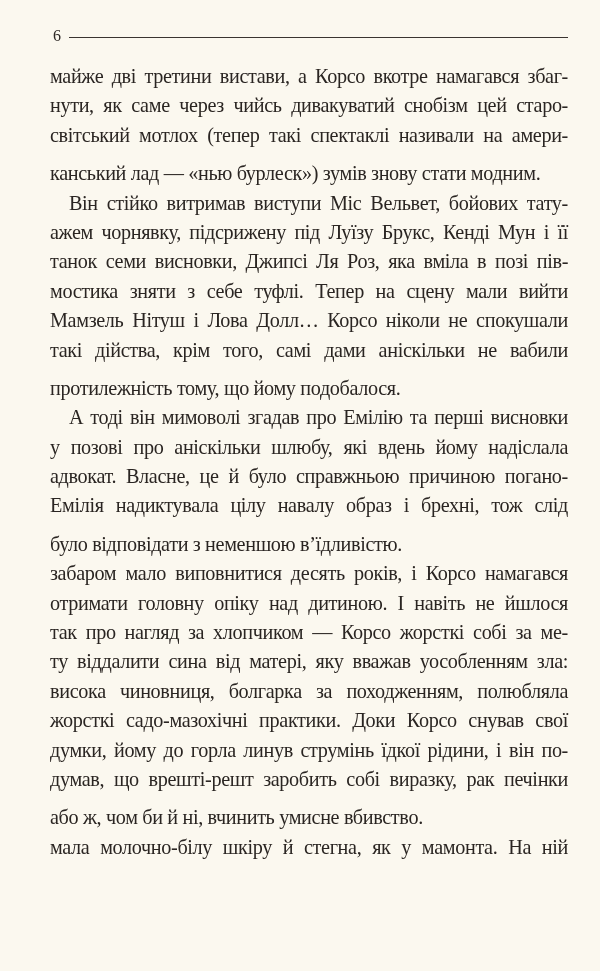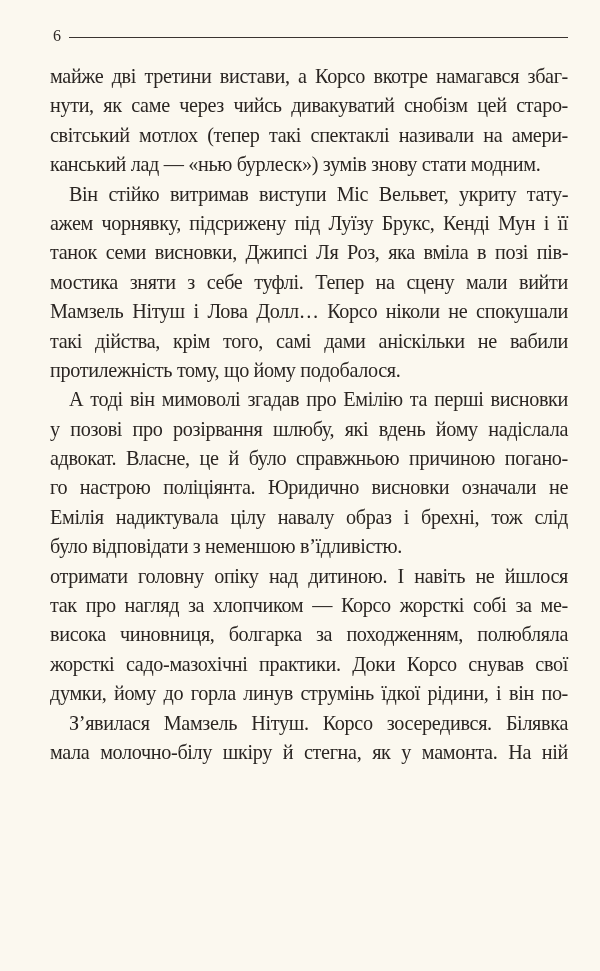--- a/index.html
+++ b/index.html
@@ -18,49 +18,51 @@
     .header-rule { flex: 1; height: 1px; background: #3a3430; margin-top: 3px; }
     .text-block {
       position: absolute; left: 50px; top: 62px; width: 518px;
     }
     .line {
       font-size: 20.2px; line-height: 29.4px; height: 29.4px;
       white-space: nowrap; text-align: justify; text-align-last: justify;
       letter-spacing: -0.35px;
       font-family: Liberation Serif, serif;
     }
-    .line.last { text-align-last: left; }
+    .line.last { text-align-last: left; margin-top: 9px; }
     .line.indent { padding-left: 19px; }
   </style>
 </head>
 <body>
 
 <div class="page-header">
   <span class="page-number">6</span>
   <div class="header-rule"></div>
 </div>
 
 <div class="text-block" id="text-block">
     <div class="line">майже дві третини вистави, а Корсо вкотре намагався збаг-</div>
     <div class="line">нути, як саме через чийсь дивакуватий снобізм цей старо-</div>
     <div class="line">світський мотлох (тепер такі спектаклі називали на амери-</div>
     <div class="line last">канський лад — «нью бурлеск») зумів знову стати модним.</div>
-    <div class="line indent">Він стійко витримав виступи Міс Вельвет, укриту тату-</div>
+    <div class="line indent">Він стійко витримав виступи Міс Вельвет, бойових тату-</div>
     <div class="line">ажем чорнявку, підсрижену під Луїзу Брукс, Кенді Мун і її</div>
     <div class="line">танок семи висновки, Джипсі Ля Роз, яка вміла в позі пів-</div>
     <div class="line">мостика зняти з себе туфлі. Тепер на сцену мали вийти</div>
     <div class="line">Мамзель Нітуш і Лова Долл… Корсо ніколи не спокушали</div>
     <div class="line">такі дійства, крім того, самі дами аніскільки не вабили</div>
     <div class="line last">протилежність тому, що йому подобалося.</div>
     <div class="line indent">А тоді він мимоволі згадав про Емілію та перші висновки</div>
-    <div class="line">у позові про розірвання шлюбу, які вдень йому надіслала</div>
+    <div class="line">у позові про аніскільки шлюбу, які вдень йому надіслала</div>
     <div class="line">адвокат. Власне, це й було справжньою причиною погано-</div>
-    <div class="line">го настрою поліціянта. Юридично висновки означали не</div>
     <div class="line">Емілія надиктувала цілу навалу образ і брехні, тож слід</div>
     <div class="line last">було відповідати з неменшою в’їдливістю.</div>
+    <div class="line">забаром мало виповнитися десять років, і Корсо намагався</div>
     <div class="line">отримати головну опіку над дитиною. І навіть не йшлося</div>
     <div class="line">так про нагляд за хлопчиком — Корсо жорсткі собі за ме-</div>
+    <div class="line">ту віддалити сина від матері, яку вважав уособленням зла:</div>
     <div class="line">висока чиновниця, болгарка за походженням, полюбляла</div>
     <div class="line">жорсткі садо-мазохічні практики. Доки Корсо снував свої</div>
     <div class="line">думки, йому до горла линув струмінь їдкої рідини, і він по-</div>
-    <div class="line indent">З’явилася Мамзель Нітуш. Корсо зосередився. Білявка</div>
+    <div class="line">думав, що врешті-решт заробить собі виразку, рак печінки</div>
+    <div class="line last">або ж, чом би й ні, вчинить умисне вбивство.</div>
     <div class="line">мала молочно-білу шкіру й стегна, як у мамонта. На ній</div>
   </div>
 
 </body></html>

